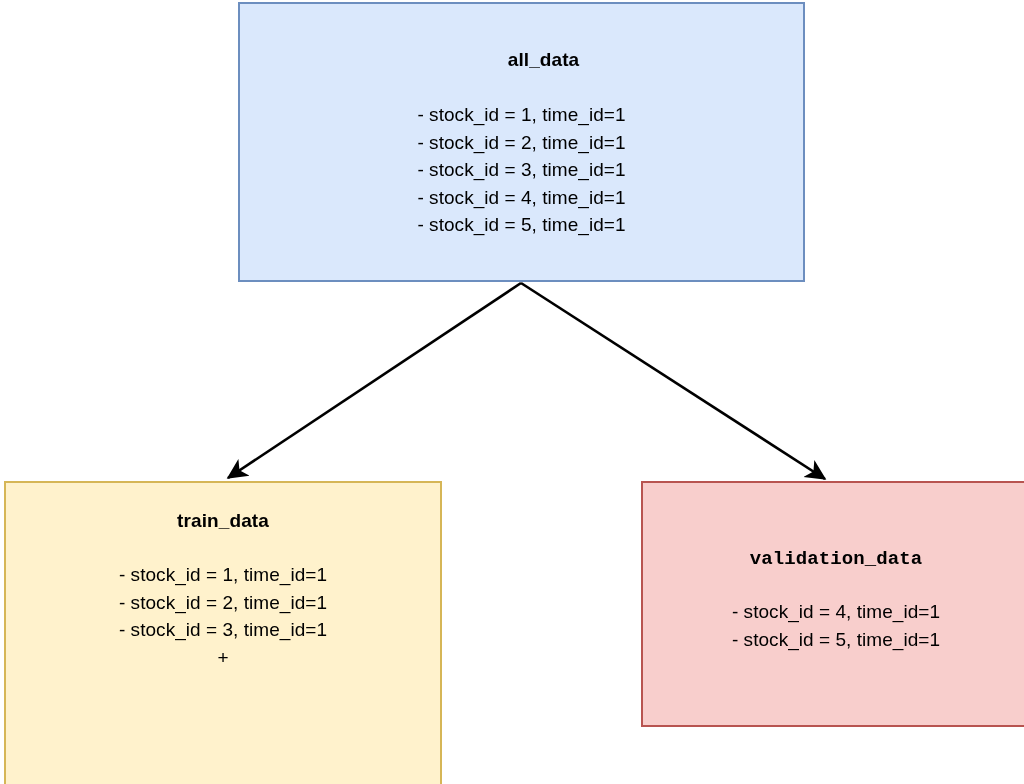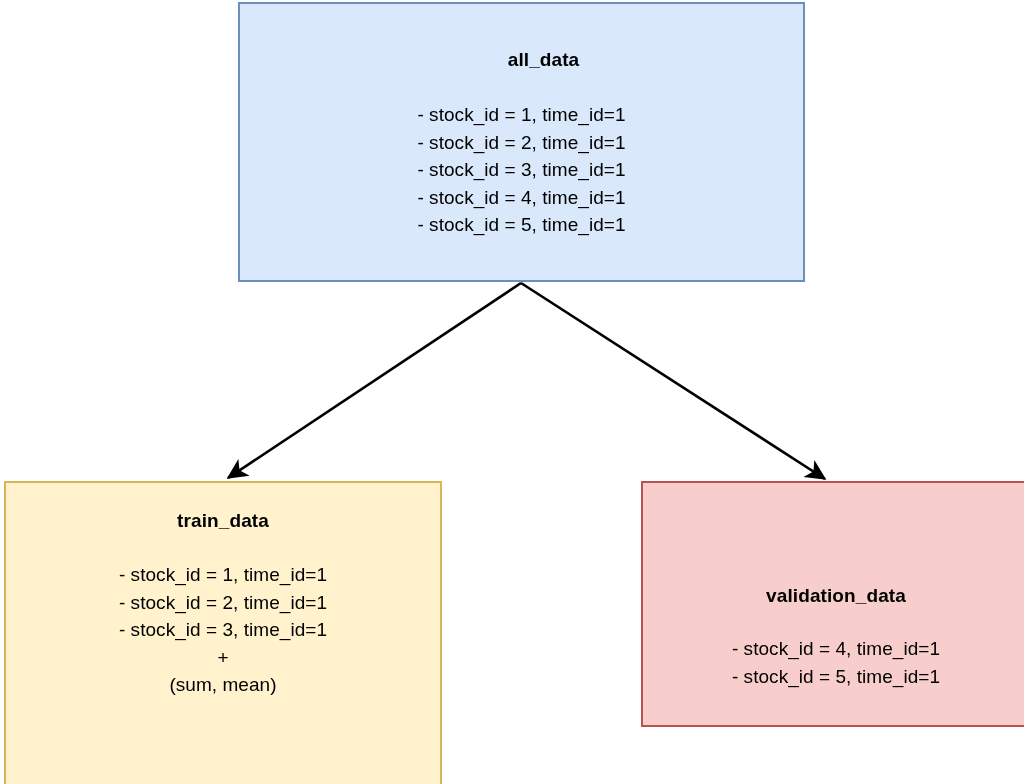--- a/index.html
+++ b/index.html
@@ -84,21 +84,21 @@
 
   
   #node-validation-data {
     left: 641px;
     top: 481px;
     width: 390px;
     height: 246px;
     background: #f8cecc;
     border-color: #b85450;
   }
-  #node-validation-data .node-title { margin-top: 102px; }
+  #node-validation-data .node-title { margin-top: 65px; font-family: Liberation Mono, monospace; }
   #node-validation-data .node-lines { margin-top: 28px; }
 </style>
 </head>
 <body>
 
 <div id="canvas">
 
   <svg id="connectors" viewBox="0 0 1024 784" width="1024" height="784" xmlns="http://www.w3.org/2000/svg">
     <defs>
       <marker id="arrowhead-left" markerWidth="9" markerHeight="9" refX="7.4" refY="4.5" orient="auto" markerUnits="strokeWidth">
@@ -129,21 +129,20 @@
     </div>
   </div>
 
   <div class="node" id="node-train-data">
     <div class="node-title">train_data</div>
     <div class="node-lines">
       <div class="node-line">- stock_id = 1, time_id=1</div>
       <div class="node-line">- stock_id = 2, time_id=1</div>
       <div class="node-line">- stock_id = 3, time_id=1</div>
       <div class="node-line">+</div>
-      <div class="node-line">(sum, mean)</div>
     </div>
   </div>
 
   <div class="node" id="node-validation-data">
     <div class="node-title">validation_data</div>
     <div class="node-lines">
       <div class="node-line">- stock_id = 4, time_id=1</div>
       <div class="node-line">- stock_id = 5, time_id=1</div>
     </div>
   </div>

